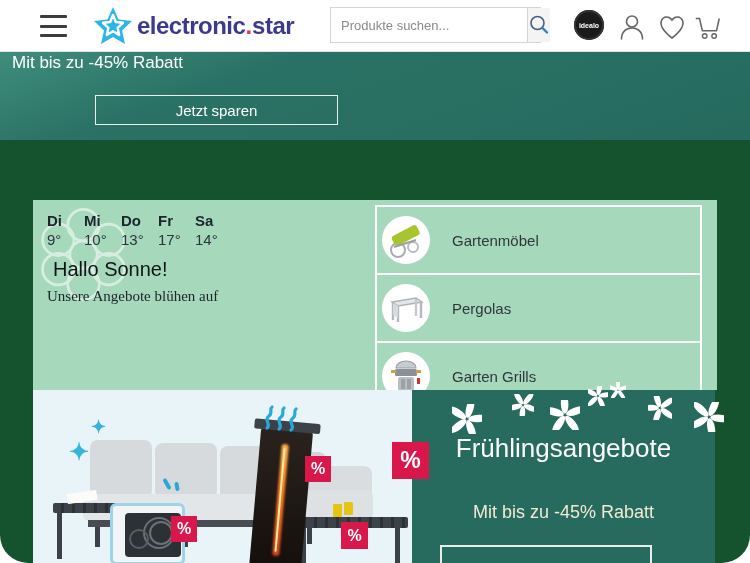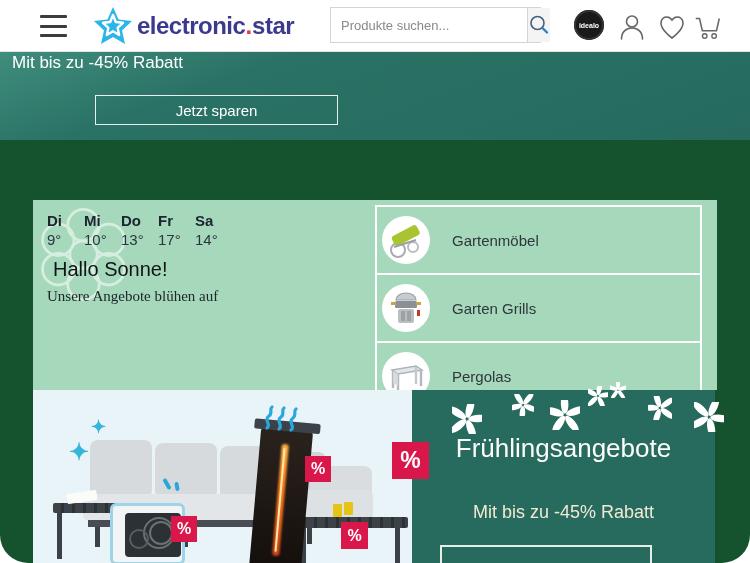--- a/index.html
+++ b/index.html
@@ -191,44 +191,44 @@
             <circle cx="27" cy="27" r="5" fill="none" stroke="#b7bdc2" stroke-width="2"></circle>
             <rect x="6" y="10" width="28" height="11" rx="3" fill="#a9c431" transform="rotate(-28 20 16)"></rect>
             <line x1="8" y1="27" x2="30" y2="20" stroke="#9aa0a4" stroke-width="2"></line>
           </svg>
         </div>
         <span class="cat-label">Gartenmöbel</span>
       </div>
       <div class="cat-row">
         <div class="cat-circle">
           <svg width="40" height="40" viewBox="0 0 40 40">
+            <polygon points="6,14 30,10 36,14 12,18" fill="#e4e7e9" stroke="#aeb4b8" stroke-width="1.5"></polygon>
+            <line x1="7" y1="15" x2="7" y2="32" stroke="#b2b8bc" stroke-width="2.4"></line>
+            <line x1="12" y1="18" x2="12" y2="34" stroke="#b2b8bc" stroke-width="2.4"></line>
+            <line x1="30" y1="11" x2="30" y2="28" stroke="#c2c8cc" stroke-width="2.4"></line>
+            <line x1="35" y1="14" x2="35" y2="30" stroke="#b2b8bc" stroke-width="2.4"></line>
+            <polygon points="7,15 12,18 12,30 7,27" fill="#d6dadd"></polygon>
+          </svg>
+        </div>
+        <span class="cat-label">Pergolas</span>
+      </div>
+      <div class="cat-row">
+        <div class="cat-circle">
+          <svg width="40" height="40" viewBox="0 0 40 40">
             <path d="M10 12 a10 7 0 0 1 20 0 z" fill="#c6ccd0" stroke="#9aa0a4" stroke-width="1.2"></path>
             <rect x="9" y="13" width="22" height="7" rx="1.5" fill="#8a9094"></rect>
             <rect x="12" y="21" width="16" height="14" rx="2" fill="#b8bec2"></rect>
             <rect x="15" y="23" width="4" height="10" fill="#9ba1a5"></rect>
             <rect x="21" y="23" width="4" height="10" fill="#9ba1a5"></rect>
             <rect x="5" y="14" width="5" height="3" fill="#caa24a"></rect>
             <rect x="30" y="14" width="5" height="3" fill="#caa24a"></rect>
             <rect x="31" y="22" width="3" height="6" fill="#c0392b"></rect>
           </svg>
         </div>
         <span class="cat-label">Garten Grills</span>
-      </div>
-      <div class="cat-row">
-        <div class="cat-circle">
-          <svg width="40" height="40" viewBox="0 0 40 40">
-            <polygon points="6,14 30,10 36,14 12,18" fill="#e4e7e9" stroke="#aeb4b8" stroke-width="1.5"></polygon>
-            <line x1="7" y1="15" x2="7" y2="32" stroke="#b2b8bc" stroke-width="2.4"></line>
-            <line x1="12" y1="18" x2="12" y2="34" stroke="#b2b8bc" stroke-width="2.4"></line>
-            <line x1="30" y1="11" x2="30" y2="28" stroke="#c2c8cc" stroke-width="2.4"></line>
-            <line x1="35" y1="14" x2="35" y2="30" stroke="#b2b8bc" stroke-width="2.4"></line>
-            <polygon points="7,15 12,18 12,30 7,27" fill="#d6dadd"></polygon>
-          </svg>
-        </div>
-        <span class="cat-label">Pergolas</span>
       </div>
     </div>
   </section>
 
   <section class="bottom">
 
     <div class="collage">
 
       <div class="cushion" style="left:57px;top:50px;width:62px;height:58px;"></div>
       <div class="cushion" style="left:122px;top:53px;width:62px;height:56px;"></div>

